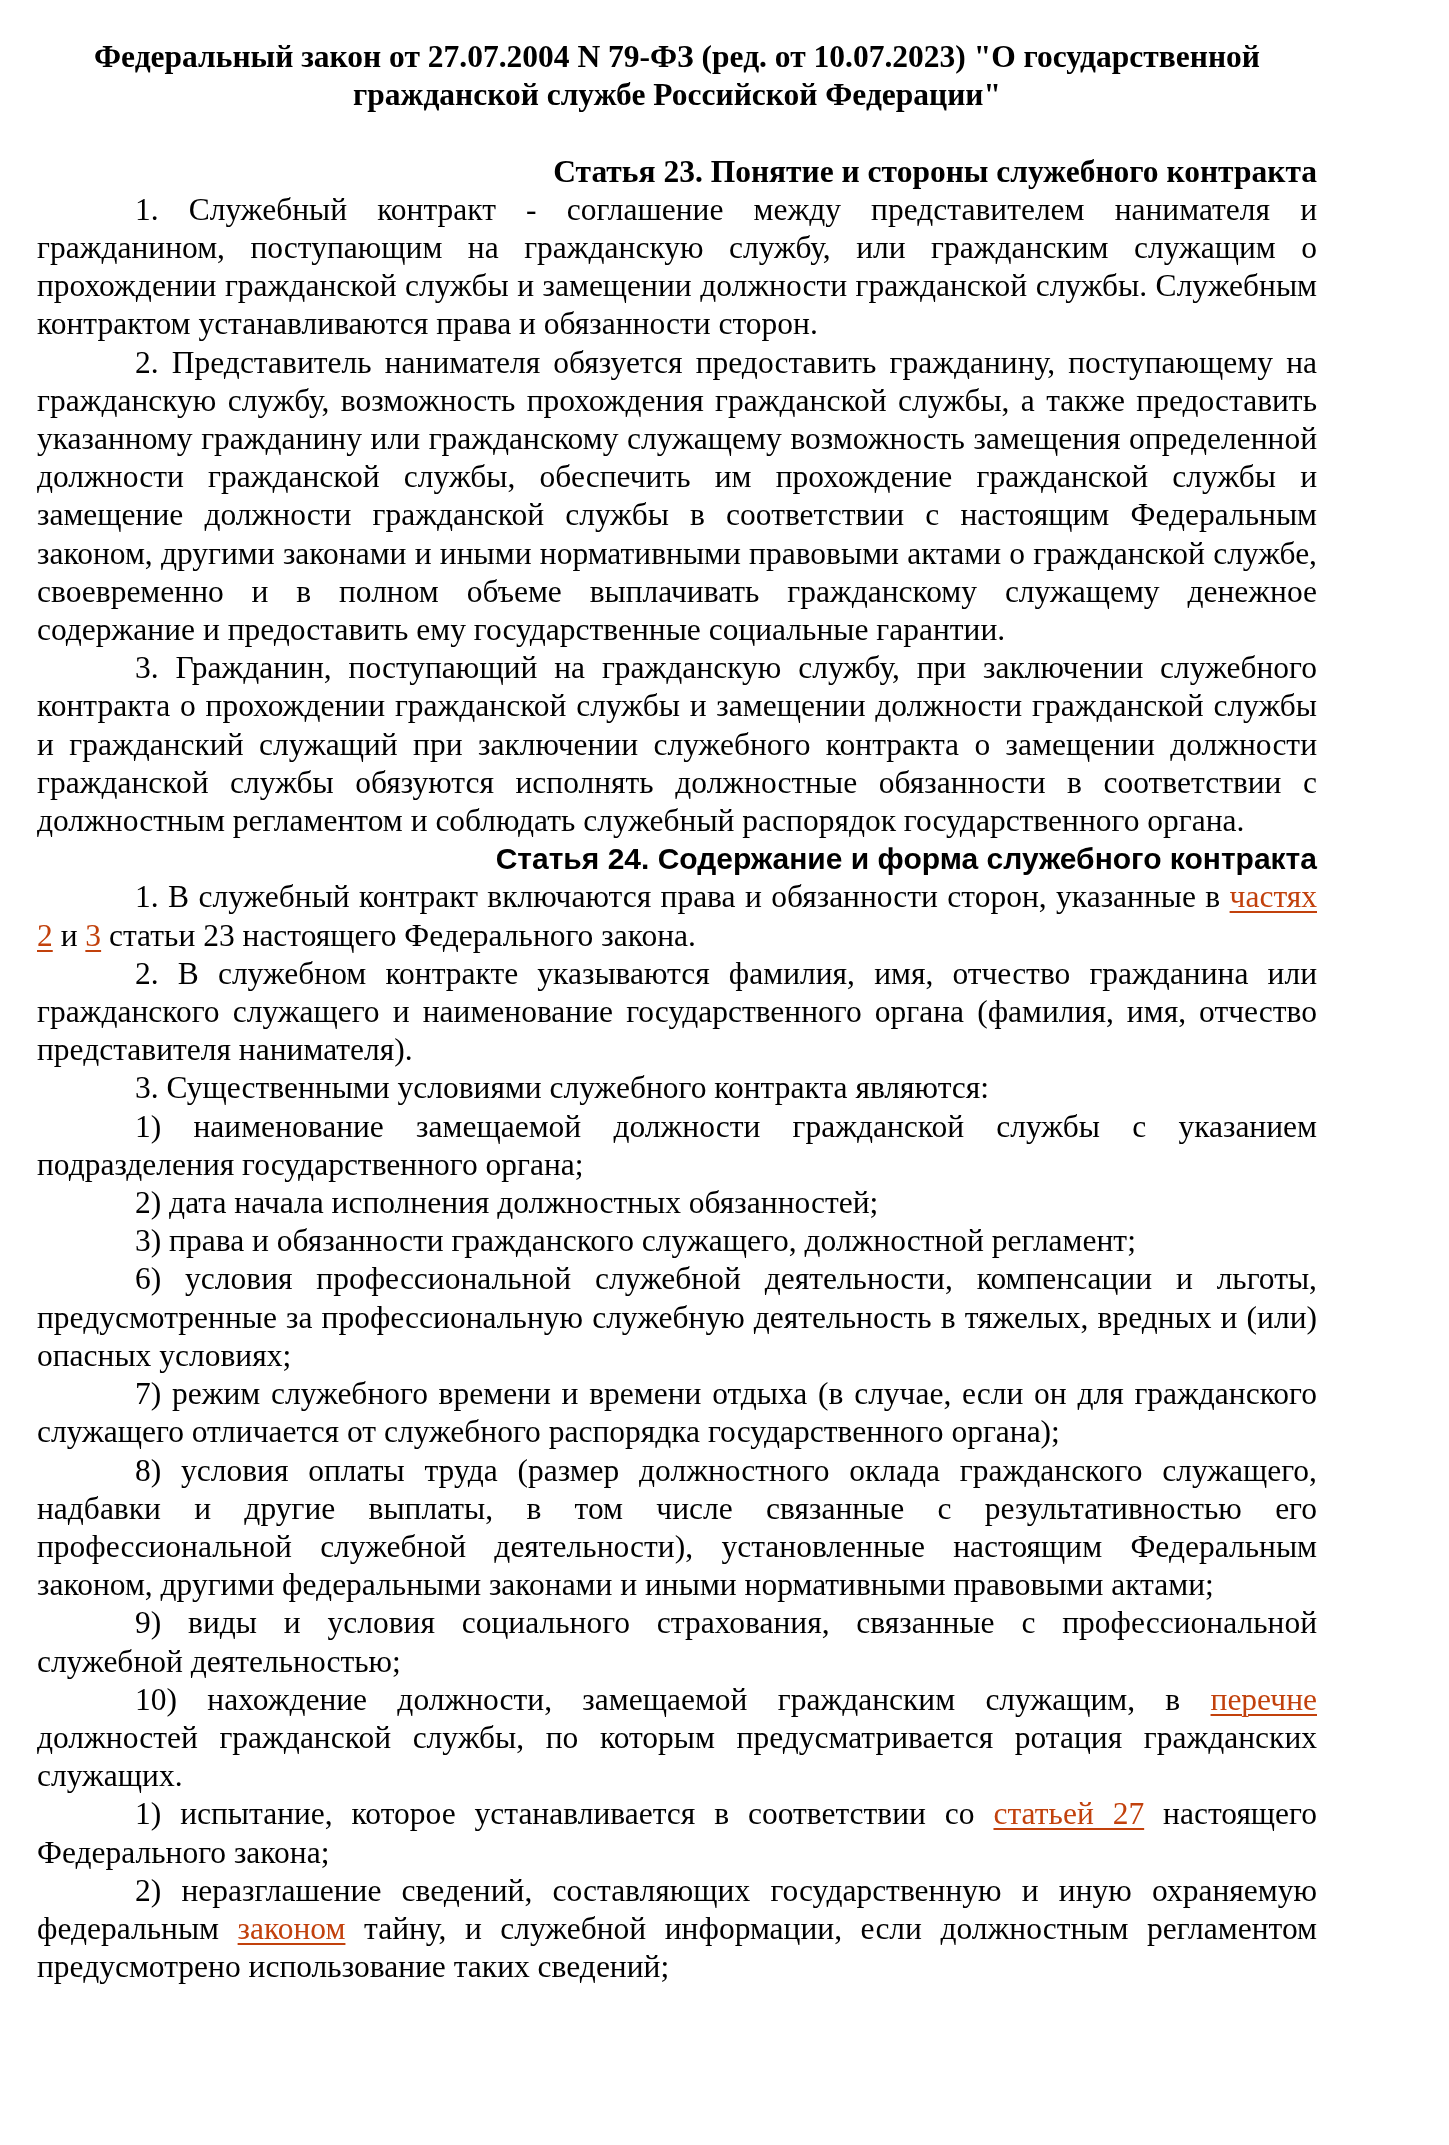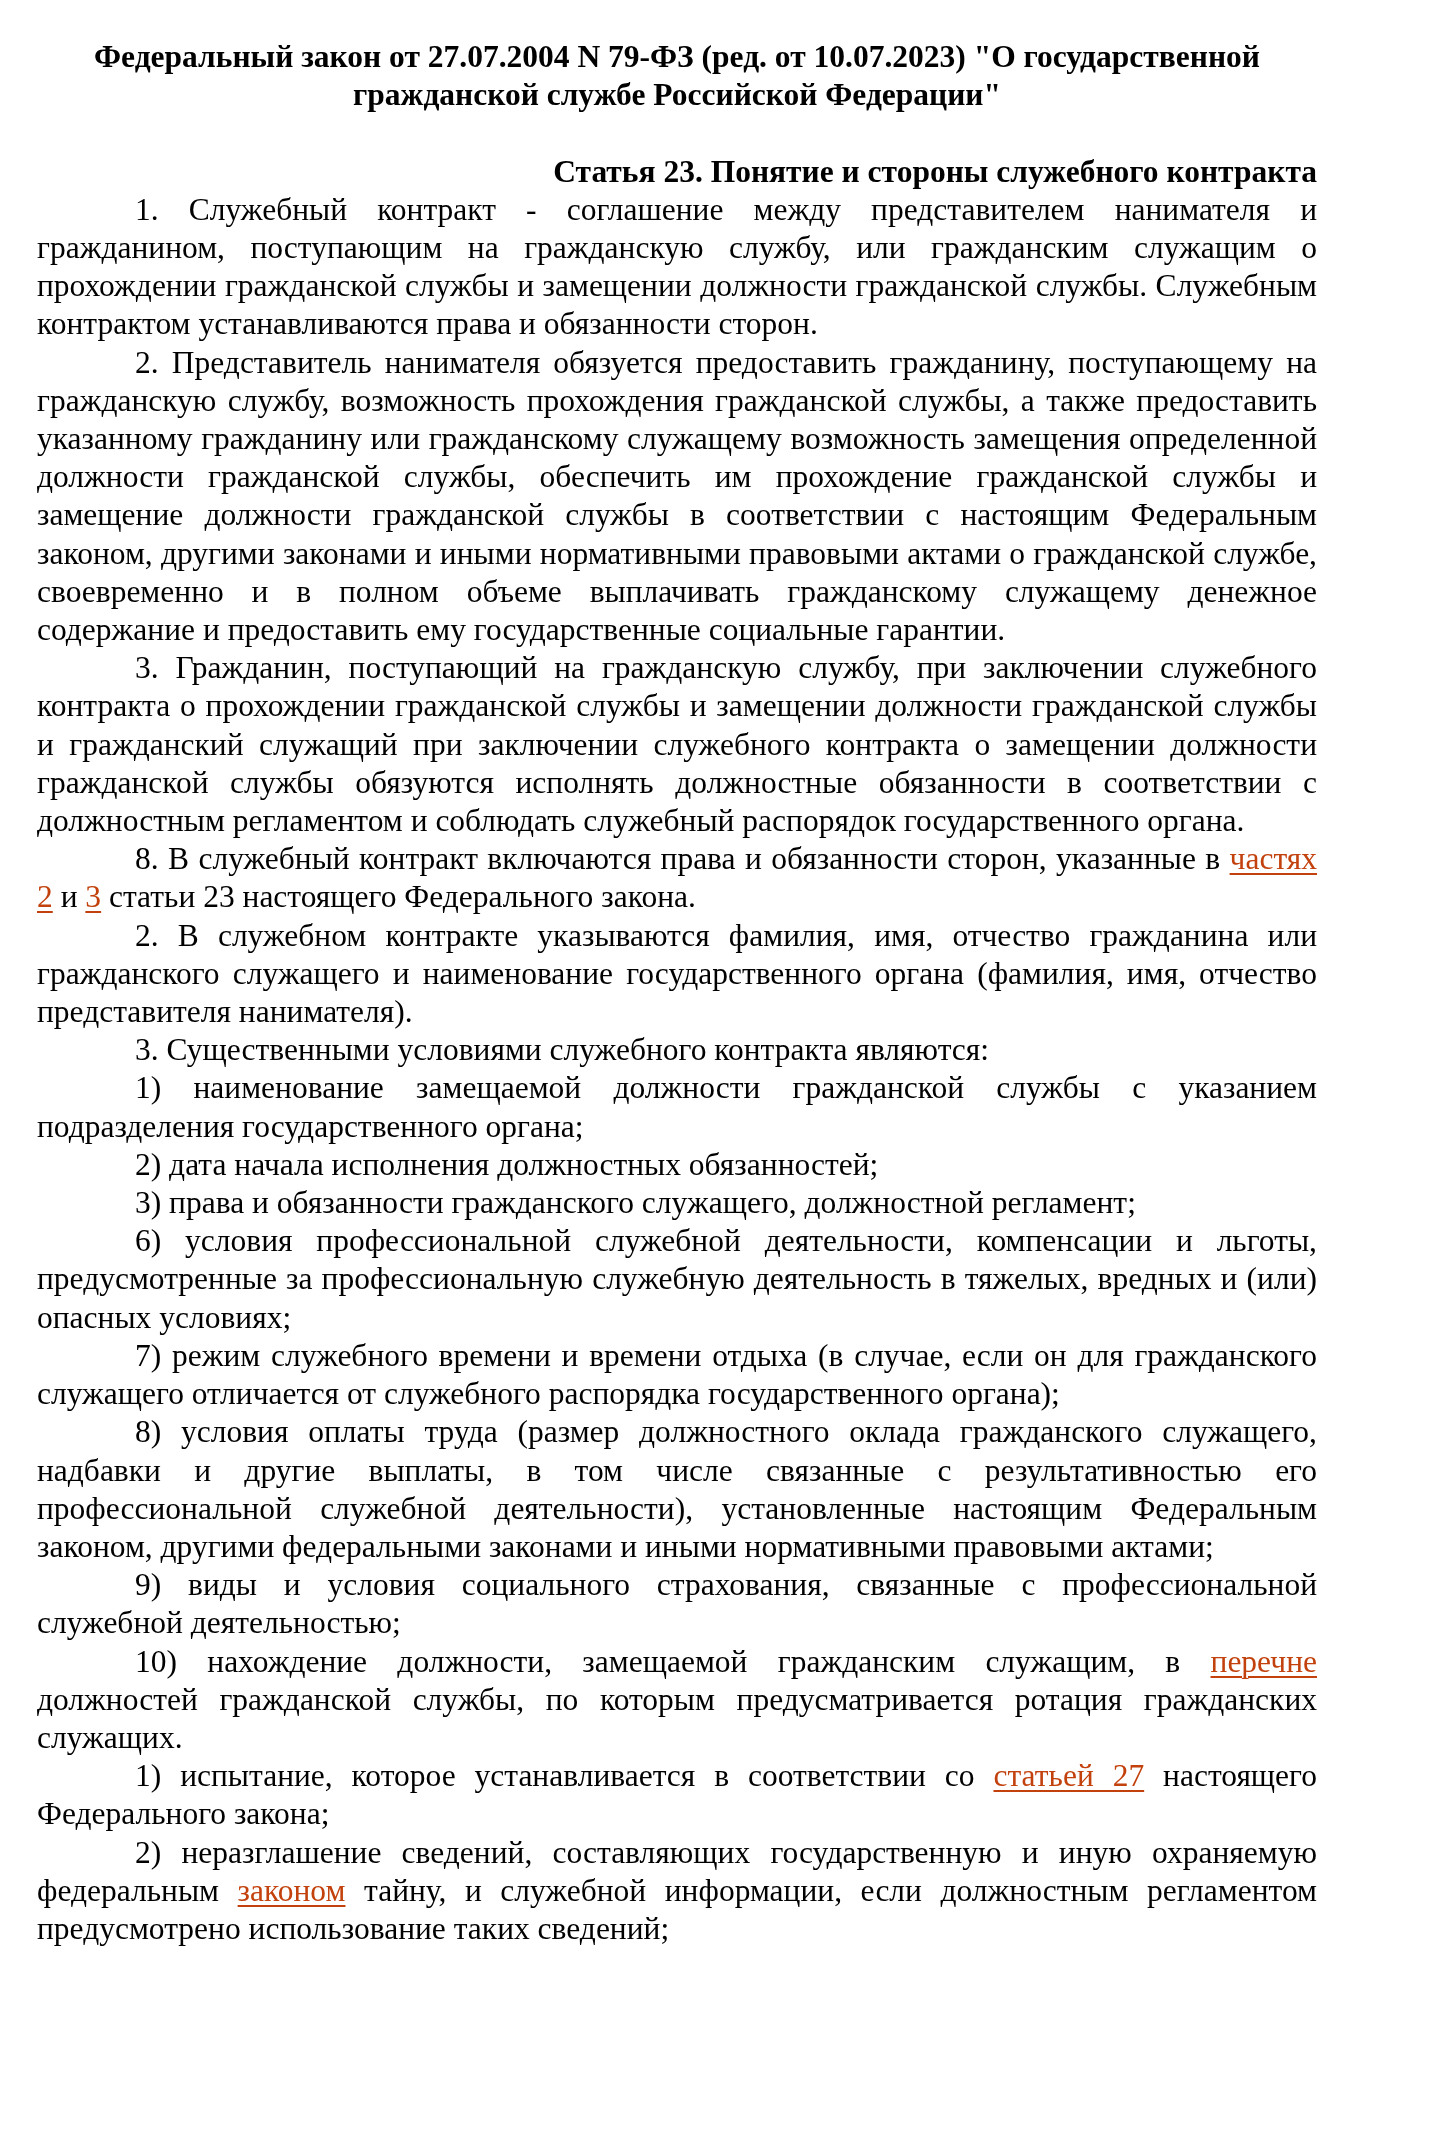--- a/index.html
+++ b/index.html
@@ -60,21 +60,22 @@
 <div class="page">
   <div class="doc-title">
     <div class="title-line">Федеральный закон от 27.07.2004 N 79-ФЗ (ред. от 10.07.2023) "О государственной</div>
     <div class="title-line">гражданской службе Российской Федерации"</div>
   </div>
   <div id="doc-body">
       <p class="heading h-serif">Статья 23. Понятие и стороны служебного контракта</p>
       <p class="para"><span>1. Служебный контракт - соглашение между представителем нанимателя и гражданином, поступающим на гражданскую службу, или гражданским служащим о прохождении гражданской службы и замещении должности гражданской службы. Служебным контрактом устанавливаются права и обязанности сторон.</span></p>
       <p class="para"><span>2. Представитель нанимателя обязуется предоставить гражданину, поступающему на гражданскую службу, возможность прохождения гражданской службы, а также предоставить указанному гражданину или гражданскому служащему возможность замещения определенной должности гражданской службы, обеспечить им прохождение гражданской службы и замещение должности гражданской службы в соответствии с настоящим Федеральным законом, другими законами и иными нормативными правовыми актами о гражданской службе, своевременно и в полном объеме выплачивать гражданскому служащему денежное содержание и предоставить ему государственные социальные гарантии.</span></p>
       <p class="para"><span>3. Гражданин, поступающий на гражданскую службу, при заключении служебного контракта о прохождении гражданской службы и замещении должности гражданской службы и гражданский служащий при заключении служебного контракта о замещении должности гражданской службы обязуются исполнять должностные обязанности в соответствии с должностным регламентом и соблюдать служебный распорядок государственного органа.</span></p>
-      <p class="para"><span>8. В служебный контракт включаются права и обязанности сторон, указанные в </span><span class="ref">частях 2</span><span> и </span><span class="ref">3</span><span> статьи 23 настоящего Федерального закона.</span></p>
+      <p class="heading h-sans">Статья 24. Содержание и форма служебного контракта</p>
+      <p class="para"><span>1. В служебный контракт включаются права и обязанности сторон, указанные в </span><span class="ref">частях 2</span><span> и </span><span class="ref">3</span><span> статьи 23 настоящего Федерального закона.</span></p>
       <p class="para"><span>2. В служебном контракте указываются фамилия, имя, отчество гражданина или гражданского служащего и наименование государственного органа (фамилия, имя, отчество представителя нанимателя).</span></p>
       <p class="para"><span>3. Существенными условиями служебного контракта являются:</span></p>
       <p class="para"><span>1) наименование замещаемой должности гражданской службы с указанием подразделения государственного органа;</span></p>
       <p class="para"><span>2) дата начала исполнения должностных обязанностей;</span></p>
       <p class="para"><span>3) права и обязанности гражданского служащего, должностной регламент;</span></p>
       <p class="para"><span>6) условия профессиональной служебной деятельности, компенсации и льготы, предусмотренные за профессиональную служебную деятельность в тяжелых, вредных и (или) опасных условиях;</span></p>
       <p class="para"><span>7) режим служебного времени и времени отдыха (в случае, если он для гражданского служащего отличается от служебного распорядка государственного органа);</span></p>
       <p class="para"><span>8) условия оплаты труда (размер должностного оклада гражданского служащего, надбавки и другие выплаты, в том числе связанные с результативностью его профессиональной служебной деятельности), установленные настоящим Федеральным законом, другими федеральными законами и иными нормативными правовыми актами;</span></p>
       <p class="para"><span>9) виды и условия социального страхования, связанные с профессиональной служебной деятельностью;</span></p>
       <p class="para"><span>10) нахождение должности, замещаемой гражданским служащим, в </span><span class="ref">перечне</span><span> должностей гражданской службы, по которым предусматривается ротация гражданских служащих.</span></p>

